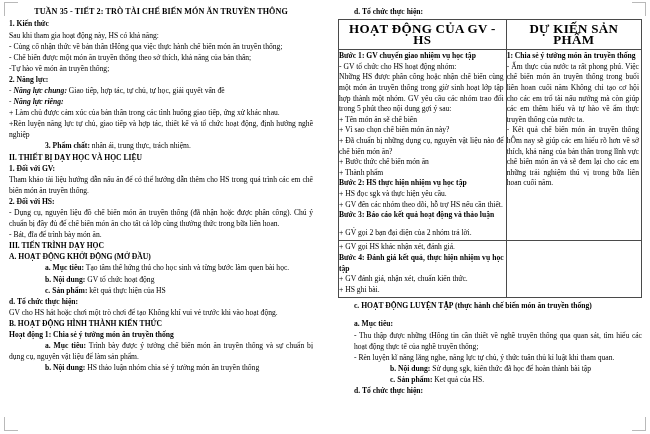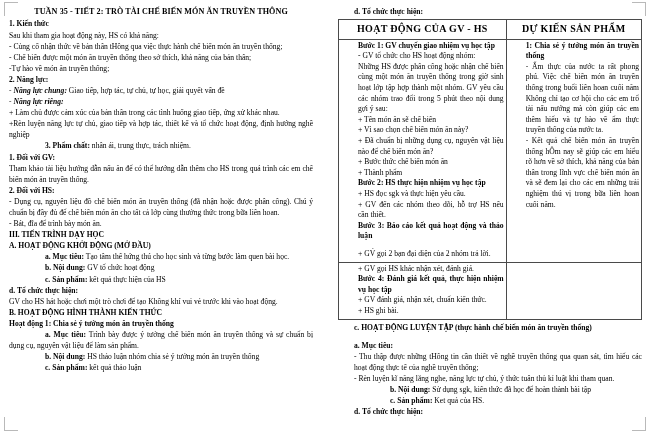--- a/index.html
+++ b/index.html
@@ -69,29 +69,29 @@
   
   table.activity {
     border-collapse: collapse;
     width: 100%;
     margin-top: 2px;
     table-layout: fixed;
   }
   table.activity td, table.activity th {
     border: 1px solid #4a4a4a;
     vertical-align: top;
-    padding: 1px 2px 2px 19px;
+    padding: 1px 2px 2px 0;
     font-size: 7.6px;
     line-height: 10.6px;
     text-align: justify;
   }
   table.activity th {
     text-align: center;
     font-weight: bold;
-    font-size: 10px;
+    font-size: 13px;
     letter-spacing: 0.3px;
     padding: 4px 2px 4px 2px;
     vertical-align: middle;
   }
   .col-a { width: 55.5%; }
   .col-b { width: 44.5%; margin-top: 36px; }
   .after-table {
     margin-top: 2px;
     padding-left: 16px;
     font-size: 7.6px;
@@ -121,37 +121,37 @@
           <div class="ln">Sau khi tham gia hoạt động này, HS có khả năng:</div>
           <div class="ln">-   Củng cố nhận thức về bản thân tHông qua việc thực hành chế biến món ăn truyền thống;</div>
           <div class="ln">-   Chế biến được một món ăn truyền thống theo sở thích, khả năng của bản thân;</div>
           <div class="ln">-Tự hào về món ăn truyền thống;</div>
           <div class="ln b">2.  Năng lực:</div>
           <div class="ln"><span class="bi">-   Năng lực chung:</span><span> Giao tiếp, hợp tác, tự chủ, tự học, giải quyết vấn đề</span></div>
           <div class="ln bi">-   Năng lực riêng:</div>
           <div class="ln">+ Làm chủ được cảm xúc của bản thân trong các tình huống giao tiếp, ứng xử khác nhau.</div>
           <div class="ln">+Rèn luyện năng lực tự chủ, giao tiếp và hợp tác, thiết kế và tổ chức hoạt động, định hướng nghề nghiệp</div>
           <div class="ln"><span class="b">3.  Phẩm chất:</span><span> nhân ái, trung thực, trách nhiệm.</span></div>
+          <div class="ln b">II. THIẾT BỊ DẠY HỌC VÀ HỌC LIỆU</div>
           <div class="ln b">1. Đối với GV:</div>
           <div class="ln">Tham khảo tài liệu hướng dẫn nấu ăn để có thể hướng dẫn thêm cho HS trong quá trình các em chế biến món ăn truyền thống.</div>
           <div class="ln b">2.  Đối với HS:</div>
           <div class="ln">-   Dụng cụ, nguyên liệu đồ chế biến món ăn truyền thống (đã nhận hoặc được phân công). Chú ý chuẩn bị đầy đủ để chế biến món ăn cho tất cả lớp cùng thưởng thức trong bữa liên hoan.</div>
           <div class="ln">-   Bát, đĩa để trình bày món ăn.</div>
           <div class="ln b">III.  TIẾN TRÌNH DẠY HỌC</div>
           <div class="ln b">A.  HOẠT ĐỘNG KHỞI ĐỘNG (MỞ ĐẦU)</div>
           <div class="ln"><span class="b">a.  Mục tiêu:</span><span> Tạo tâm thế hứng thú cho học sinh và từng bước làm quen bài học.</span></div>
           <div class="ln"><span class="b">b.  Nội dung:</span><span> GV tổ chức hoạt động</span></div>
           <div class="ln"><span class="b">c.  Sản phẩm:</span><span> kết quả thực hiện của HS</span></div>
           <div class="ln b">d.  Tổ chức thực hiện:</div>
           <div class="ln">GV cho HS hát hoặc chơi một trò chơi để tạo Không khí vui vẻ trước khi vào hoạt động.</div>
           <div class="ln b">B.  HOẠT ĐỘNG HÌNH THÀNH KIẾN THỨC</div>
           <div class="ln b">Hoạt động 1: Chia sẻ ý tưởng món ăn truyền thống</div>
           <div class="ln"><span class="b">a.  Mục tiêu:</span><span> Trình bày được ý tưởng chế biến món ăn truyền thống và sự chuẩn bị dụng cụ, nguyên vật liệu để làm sản phẩm.</span></div>
           <div class="ln"><span class="b">b.  Nội dung:</span><span> HS thảo luận nhóm chia sẻ ý tưởng món ăn truyền thống</span></div>
-          <div class="ln"><span class="b">c.  Sản phẩm:</span><span> kết quả thảo luận</span></div>
         </div>
     </div>
   </div>
 
   <div class="page-gutter"></div>
 
   <div class="page page-right">
     <div class="crop tr"></div>
     <div class="crop br"></div>
 

